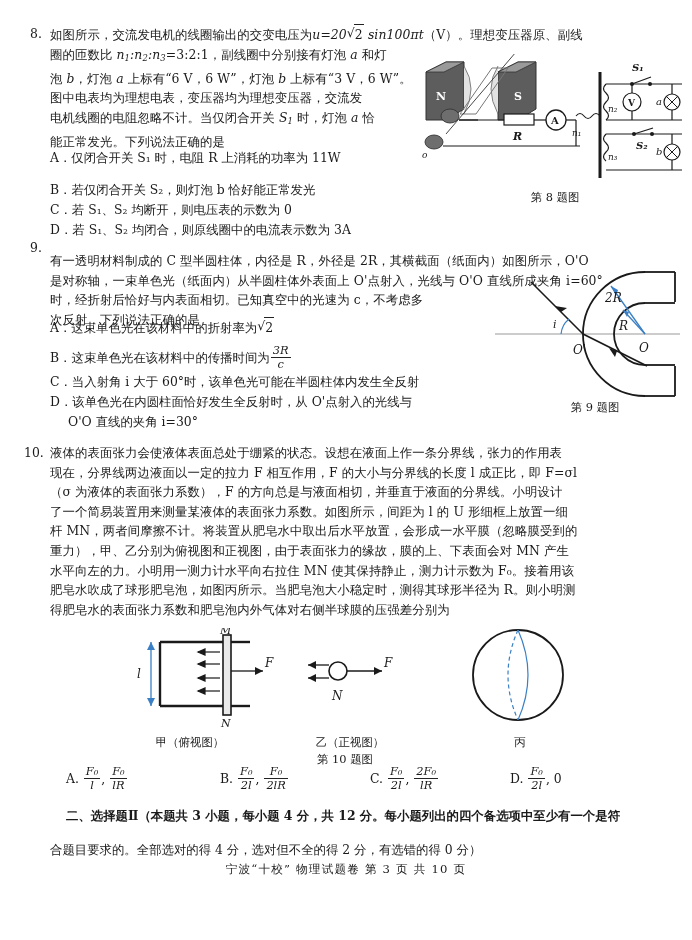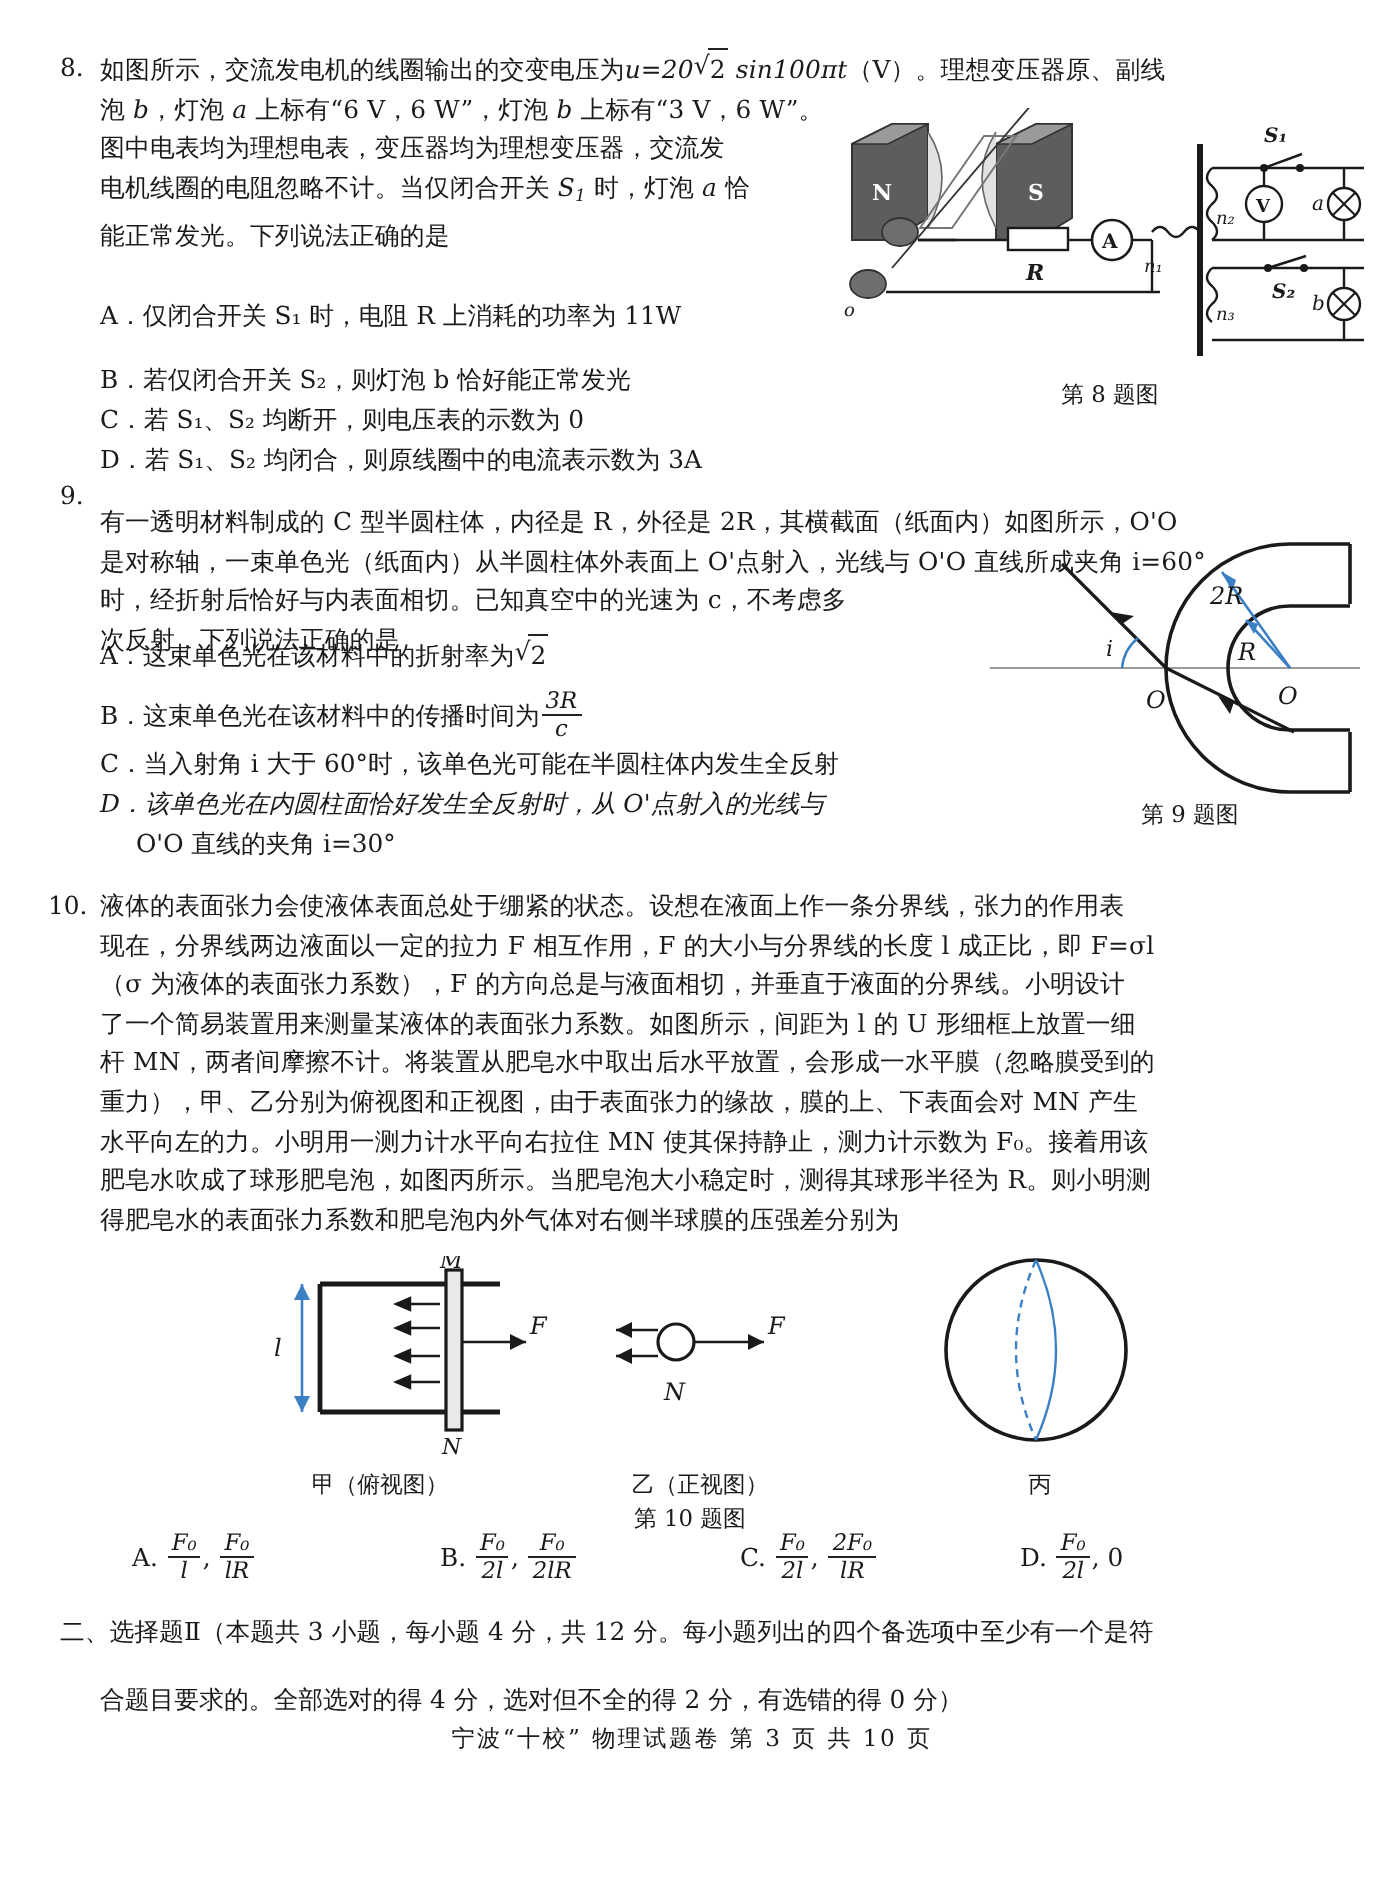--- a/index.html
+++ b/index.html
@@ -79,35 +79,38 @@
     position: absolute;
     font-size: 11.6px;
     white-space: nowrap;
     letter-spacing: 1.2px;
   }
   .sectionhead {
     position: absolute;
     font-size: 12.4px;
     line-height: 19.6px;
   }
-  .sectionhead .bold { font-weight: normal; }
+  .sectionhead .bold { font-weight: bold; margin-left: 36px; }
 
   svg { display:block; }
   .fig { position:absolute; }
 </style>
 </head>
 <body>
 
 <div class="page">
 
   <div class="qnum" style="left:30px; top:24px;">8.</div>
 
   <div class="qblock" style="left:50px; top:24px; width:400px;">
     <div class="ln">
       <span>如图所示，交流发电机的线圈输出的交变电压为</span><i>u=20</i><span class="sqrt"><span>2</span></span> <i>sin100</i><i>πt</i><span>（V）。理想变压器原、副线</span>
+    </div>
+    <div class="ln">
+      <span>圈的匝数比</span> <i><span>n</span><sub>1</sub>:<span>n</span><sub>2</sub>:<span>n</span><sub>3</sub></i><span>=3:2:1，副线圈中分别接有灯泡</span> <i>a</i> <span>和灯</span>
     </div>
     <div class="ln">
       <span>泡</span> <i>b</i><span>，灯泡</span> <i>a</i> <span>上标有“6 V，6 W”，灯泡</span> <i>b</i> <span>上标有“3 V，6 W”。</span>
     </div>
     <div class="ln">图中电表均为理想电表，变压器均为理想变压器，交流发</div>
     <div class="ln">
       <span>电机线圈的电阻忽略不计。当仅闭合开关</span> <i><span>S</span><sub>1</sub></i> <span>时，灯泡</span> <i>a</i> <span>恰</span>
     </div>
     <div class="ln">能正常发光。下列说法正确的是</div>
   </div>
@@ -213,21 +216,21 @@
     <div class="ln">次反射，下列说法正确的是</div>
   </div>
 
   <div class="opt" style="left:50px; top:317px;">
     <span>A．这束单色光在该材料中的折射率为</span><span class="sqrt"><span>2</span></span>
   </div>
   <div class="opt" style="left:50px; top:344px;">
     <span>B．这束单色光在该材料中的传播时间为</span><span class="frac"><span class="num">3R</span><span class="den">c</span></span>
   </div>
   <div class="opt" style="left:50px; top:372px;">C．当入射角 i 大于 60°时，该单色光可能在半圆柱体内发生全反射</div>
-  <div class="opt" style="left:50px; top:392px;font-style:italic;">D．该单色光在内圆柱面恰好发生全反射时，从 O'点射入的光线与</div>
+  <div class="opt" style="left:50px; top:392px;">D．该单色光在内圆柱面恰好发生全反射时，从 O'点射入的光线与</div>
   <div class="opt" style="left:68px; top:412px;">O'O 直线的夹角 i=30°</div>
 
   <div class="fig" style="left:495px; top:262px; width:190px; height:142px;">
     <svg width="190" height="142" viewBox="0 0 190 142">
 
       <line x1="0" y1="72" x2="185" y2="72" stroke="#9a9a9a" stroke-width="1.1"></line>
 
       <path d="M150,10 A62,62 0 1 0 150,134" fill="none" stroke="#1a1a1a" stroke-width="1.8"></path>
       <line x1="150" y1="10" x2="180" y2="10" stroke="#1a1a1a" stroke-width="1.8"></line>
       <line x1="150" y1="134" x2="180" y2="134" stroke="#1a1a1a" stroke-width="1.8"></line>

